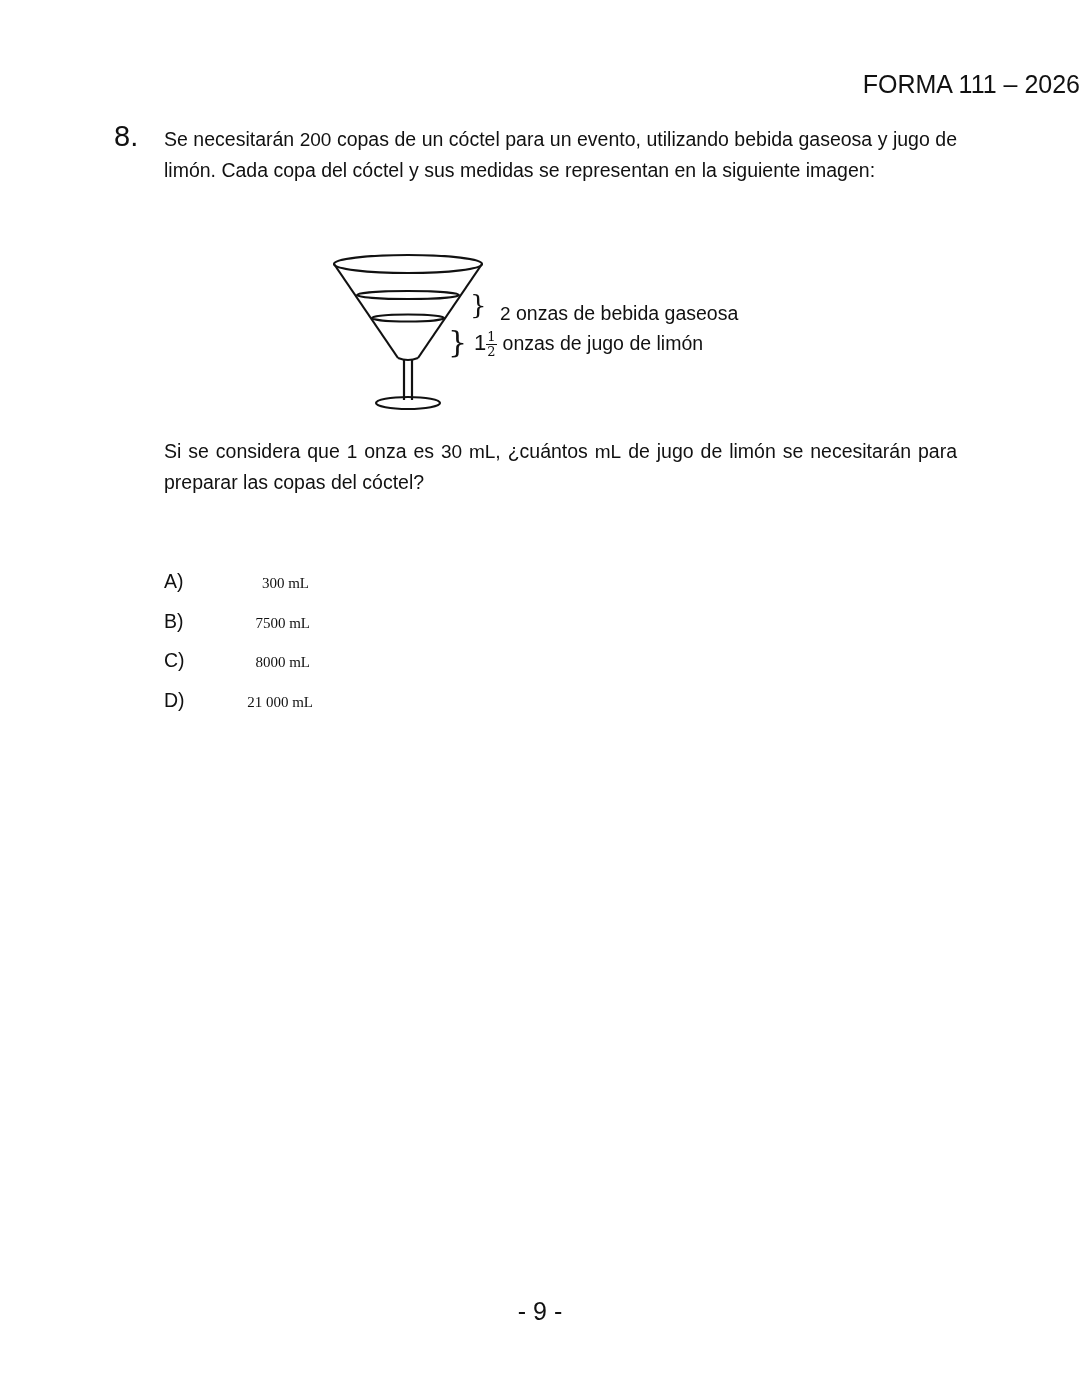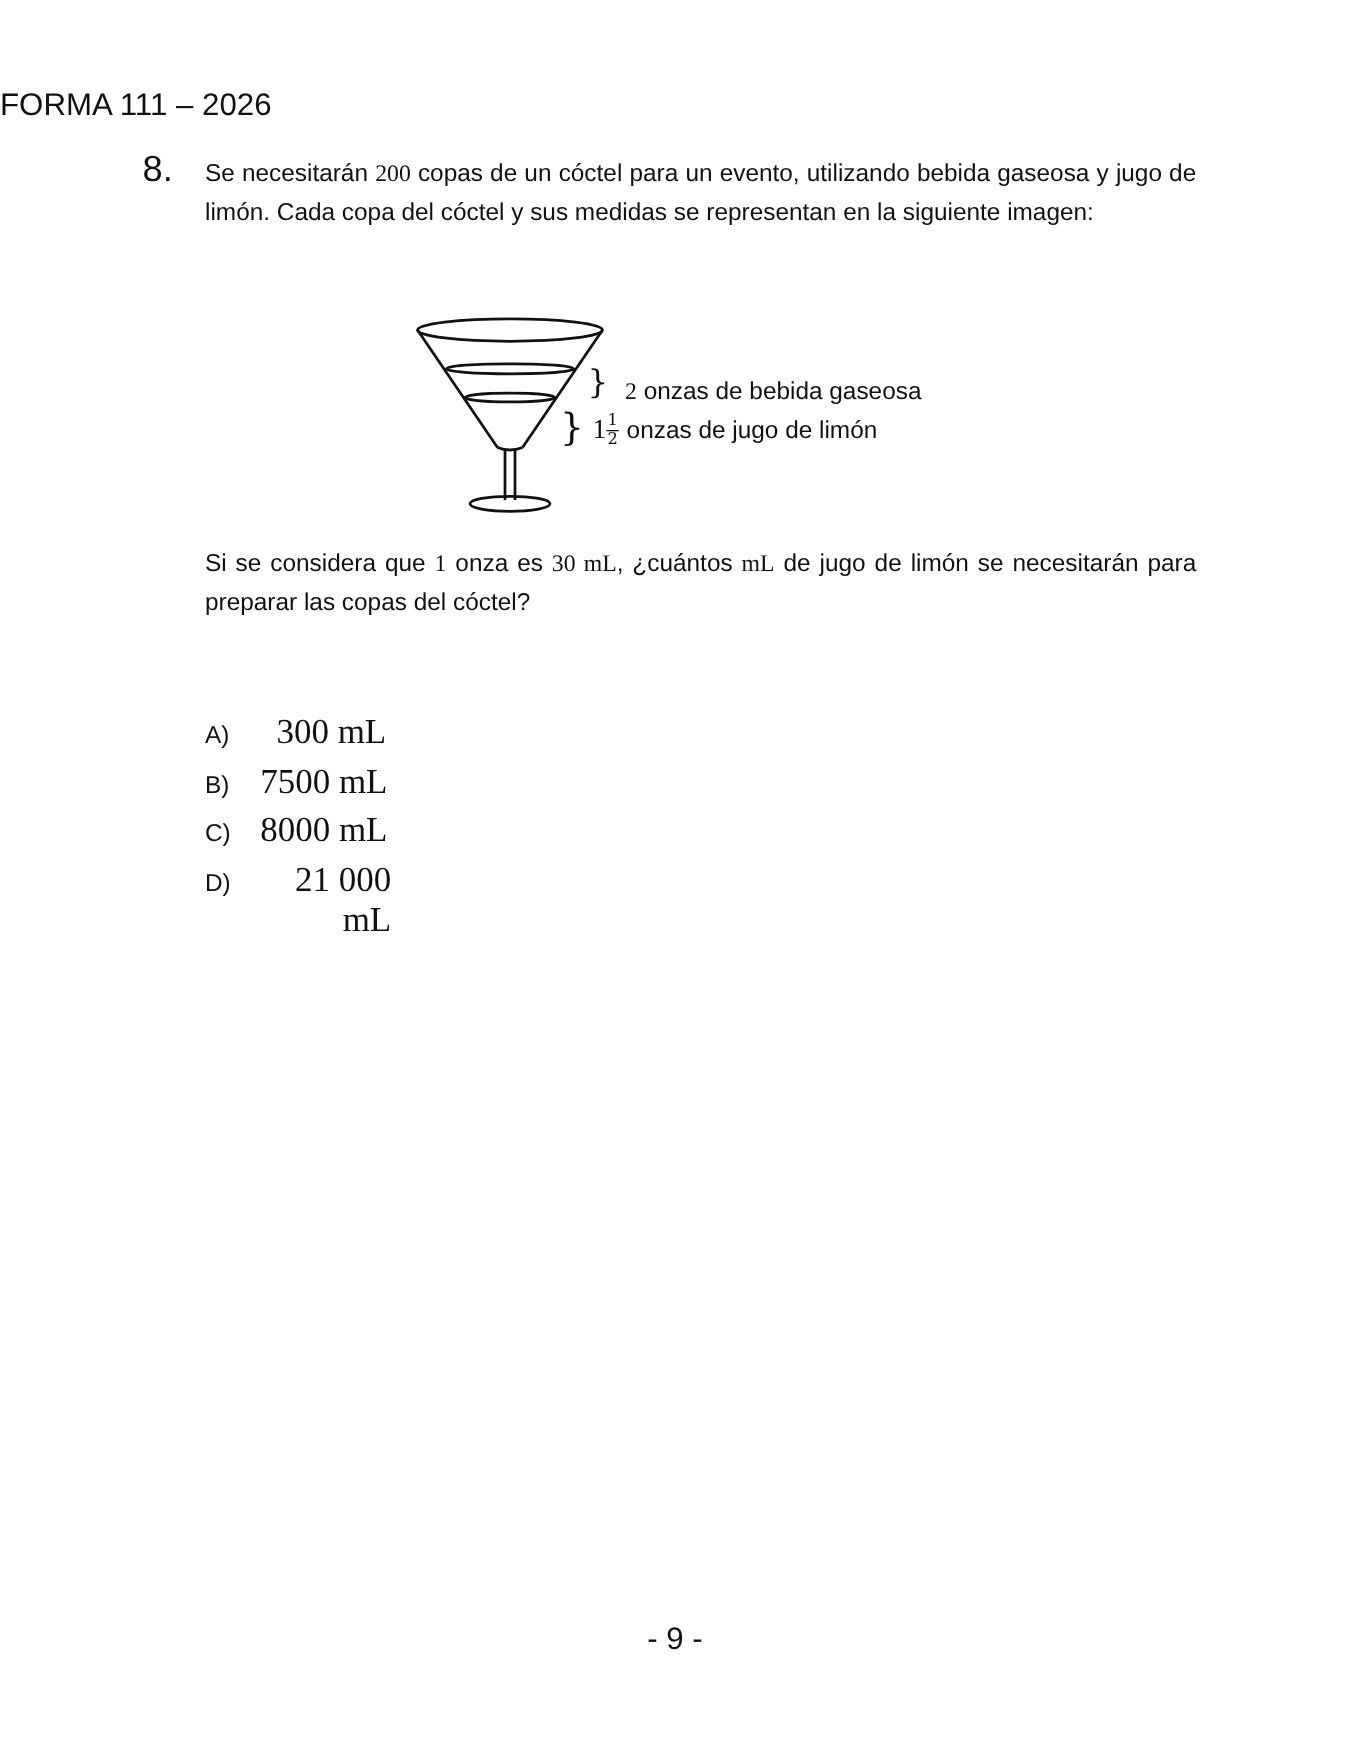--- a/index.html
+++ b/index.html
@@ -1,47 +1,47 @@
 <!DOCTYPE html>
 <html><head>
   <meta charset="utf-8">
   <style>
     html, body { margin: 0; padding: 0; background: #ffffff; }
     body {
       width: 1080px; height: 1397px; position: relative; overflow: hidden;
       font-family: "Liberation Sans", sans-serif; color: #111;
     }
     .header {
-      position: absolute; top: 70px; left: 0; width: 1080px; text-align: left;
+      position: absolute; top: 70px; left: 0; width: 1080px; text-align: right;
       font-size: 25px; letter-spacing: 0px;
     }
     .qnum {
       position: absolute; left: 114px; top: 120px; font-size: 29px;
     }
     .para {
       position: absolute; left: 164px; width: 793px; font-size: 19.5px;
       line-height: 31px; text-align: justify;
     }
     .p1 { top: 124px; }
     .p2 { top: 436px; }
-    .math { font-family: Liberation Serif, serif; font-size: 19px; }
+    .math { font-family: Liberation Sans, sans-serif; font-size: 19px; }
     .figure { position: absolute; left: 330px; top: 250px; width: 460px; height: 170px; }
     .fig-label {
       position: absolute; font-size: 19.5px; white-space: nowrap;
     }
     .lbl1 { left: 170px; top: 52px; }
     .lbl2 { left: 144px; top: 80px; }
     .frac { display: inline-block; vertical-align: middle; text-align: center;
       font-family: "DejaVu Serif", serif; font-size: 13px; line-height: 14px; margin-right: 6px; }
     .frac .num { display: block; border-bottom: 1px solid #111; padding: 0 1px; }
     .frac .den { display: block; }
     .options { position: absolute; left: 164px; top: 570px; }
     .opt { display: flex; align-items: baseline; height: 39.5px; }
     .opt-letter { width: 40px; font-size: 19.5px; }
-    .opt-val { width: 110px; text-align: right; font-family: "Liberation Serif", serif; font-size: 28px; }
+    .opt-val { width: 110px; text-align: right; font-family: "Liberation Serif", serif; font-size: 15px; }
     .footer { position: absolute; top: 1297px; left: 0; width: 1080px; text-align: center; font-size: 25px; }
   </style>
 </head>
 <body>
 
 <div class="header">FORMA 111 –  2026</div>
 
 <div class="qnum">8.</div>
 
 <div class="para p1"><span>Se necesitarán </span><span class="math">200</span><span> copas de un cóctel para un evento, utilizando bebida gaseosa y jugo de limón. Cada copa del cóctel y sus medidas se representan en la siguiente imagen:</span></div>

